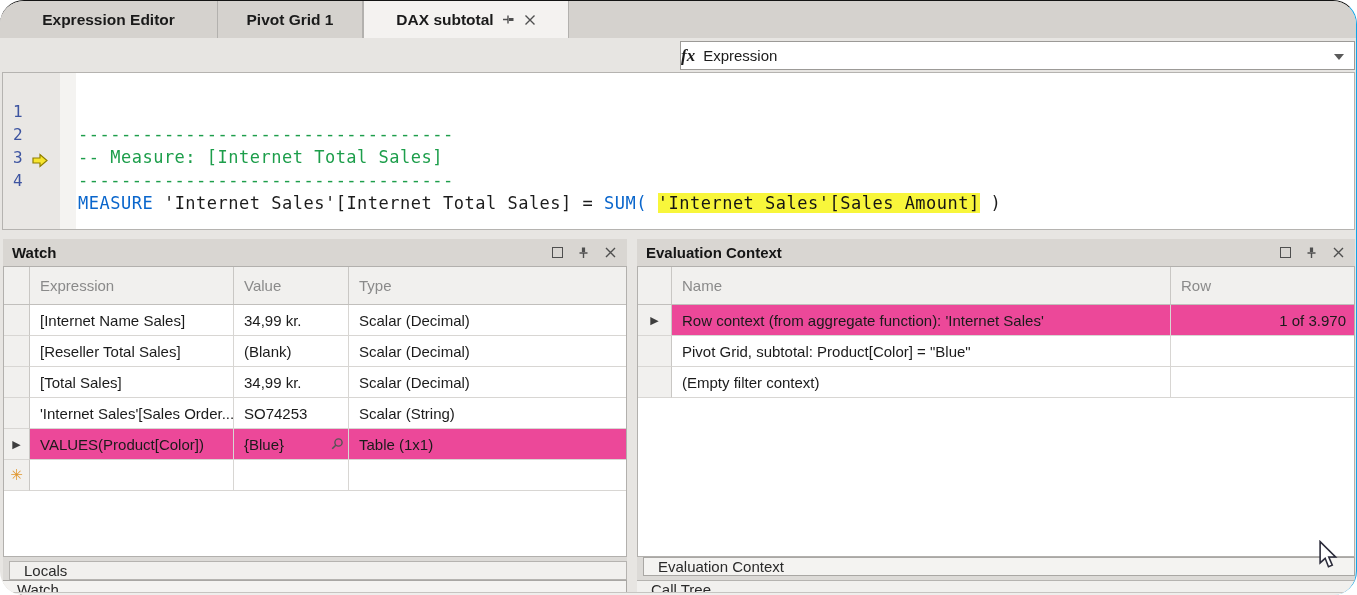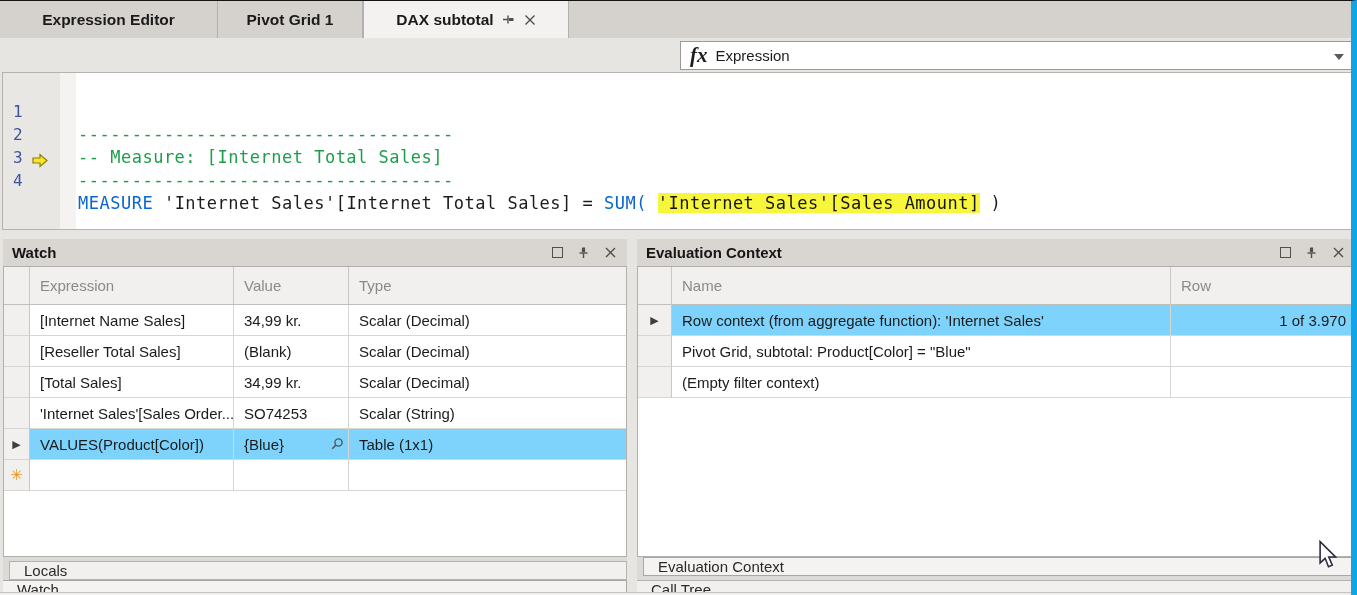--- a/index.html
+++ b/index.html
@@ -1,36 +1,36 @@
 <!DOCTYPE html>
 <html><head>
 <meta charset="utf-8">
 <style>
   * { margin:0; padding:0; box-sizing:border-box; }
   body { font-family:"Liberation Sans","DejaVu Sans",sans-serif; }
   #app { position:relative; width:1357px; height:595px; background:#e7e5e2;
-         border-top:1px solid #141414; border-right:6px solid #0ea5e9; overflow:hidden; }
+         border-top:1px solid #141414; border-right:1px solid #0ea5e9; overflow:hidden;border-radius:24px; }
 
   
   .tabbar { position:absolute; left:0; top:0; width:100%; height:37px; background:#d5d2ce; display:flex; }
   .tab { display:flex; align-items:center; justify-content:center; gap:8px;
          font-weight:bold; font-size:15.5px; color:#1a1a1a; border-right:1px solid #b3b1ae; }
   .tab.t1 { width:218px; } .tab.t2 { width:145px; }
   .tab.active { width:206px; background:#f4f2f0; border-left:1px solid #b3b1ae; }
   .tab-icons { display:flex; align-items:center; gap:9px; }
 
   
   .combo { position:absolute; top:40px; height:29px; background:#fff; border:1px solid #9c9a97;
            display:flex; align-items:center; font-size:15px; color:#1c1c1c; }
   .combo.left { left:3px; width:669px; }
   .combo.right { left:680px; width:675px; }
   .combo .txt { margin-left:8px; white-space:nowrap; }
   .combo .arrow { position:absolute; right:10px; top:12px; width:0; height:0;
                   border-left:5px solid transparent; border-right:5px solid transparent; border-top:6px solid #5a5a5a; }
-  .fx { font-family:"Liberation Serif",serif; font-style:italic; font-weight:bold; font-size:21px; margin-left:9px; }
+  .fx { font-family:"Liberation Serif",serif; font-style:italic; font-weight:bold; font-size:17px; }
 
   
   .editor { position:absolute; left:2px; top:71px; width:1353px; height:158px; background:#fff;
             border:1px solid #b5b3b0; font-family:"DejaVu Sans Mono","Liberation Mono",monospace;
             font-size:17px; letter-spacing:.5px; }
   .gutter-bg { position:absolute; left:0; top:0; width:57px; height:100%; background:#e9e7e4; }
   .marker-bg { position:absolute; left:57px; top:0; width:16px; height:100%; background:#f4f3f1; }
   .lines { position:absolute; left:0; top:4px; width:100%; }
   .line { position:relative; height:23px; line-height:23px; white-space:pre; }
   .ln { position:absolute; left:10px; color:#3d54a0; font-size:16px; }
@@ -48,21 +48,21 @@
   .maxbox { width:11px; height:11px; border:1px solid #4f4f4f; display:inline-block; }
   .tablewrap { position:absolute; left:0; top:27px; right:0; bottom:0; background:#fff; border:1px solid #b2b0ad; }
   .ghead { display:flex; height:38px; background:#f1f0ee; border-bottom:1px solid #c1bfbc;
            color:#8a8a8a; font-size:15px; }
   .ghead .hc { display:flex; align-items:center; padding-left:10px; border-right:1px solid #c9c7c4; }
   .grow { display:flex; height:31px; font-size:15px; color:#1b1b1b; }
   .grow .rc { display:flex; align-items:center; justify-content:center; border-right:1px solid #c9c7c4;
               border-bottom:1px solid #d8d6d3; background:#f1f0ee; }
   .grow .c { display:flex; align-items:center; padding-left:10px; border-right:1px solid #d8d6d3;
              border-bottom:1px solid #d8d6d3; white-space:nowrap; overflow:hidden; position:relative; }
-  .grow.sel .c { background:#7dd3fc; }
+  .grow.sel .c { background:#ec4899; }
   
   .watch .w0{width:26px;} .watch .w1{width:204px;} .watch .w2{width:115px;} .watch .w3{flex:1;border-right:none;}
   
   .eval .w0{width:34px;} .eval .w1{width:499px;} .eval .w2{flex:1;border-right:none;justify-content:flex-end;padding-right:8px;}
   .rowmark { font-size:11px; color:#3e3e3e; }
   .star { color:#e0962e; font-size:15px; }
   .mag { position:absolute; right:4px; top:8px; }
 
   
   .strip { position:absolute; top:556px; height:35px; background:#dcdad7; display:flex;flex-direction:column; }

